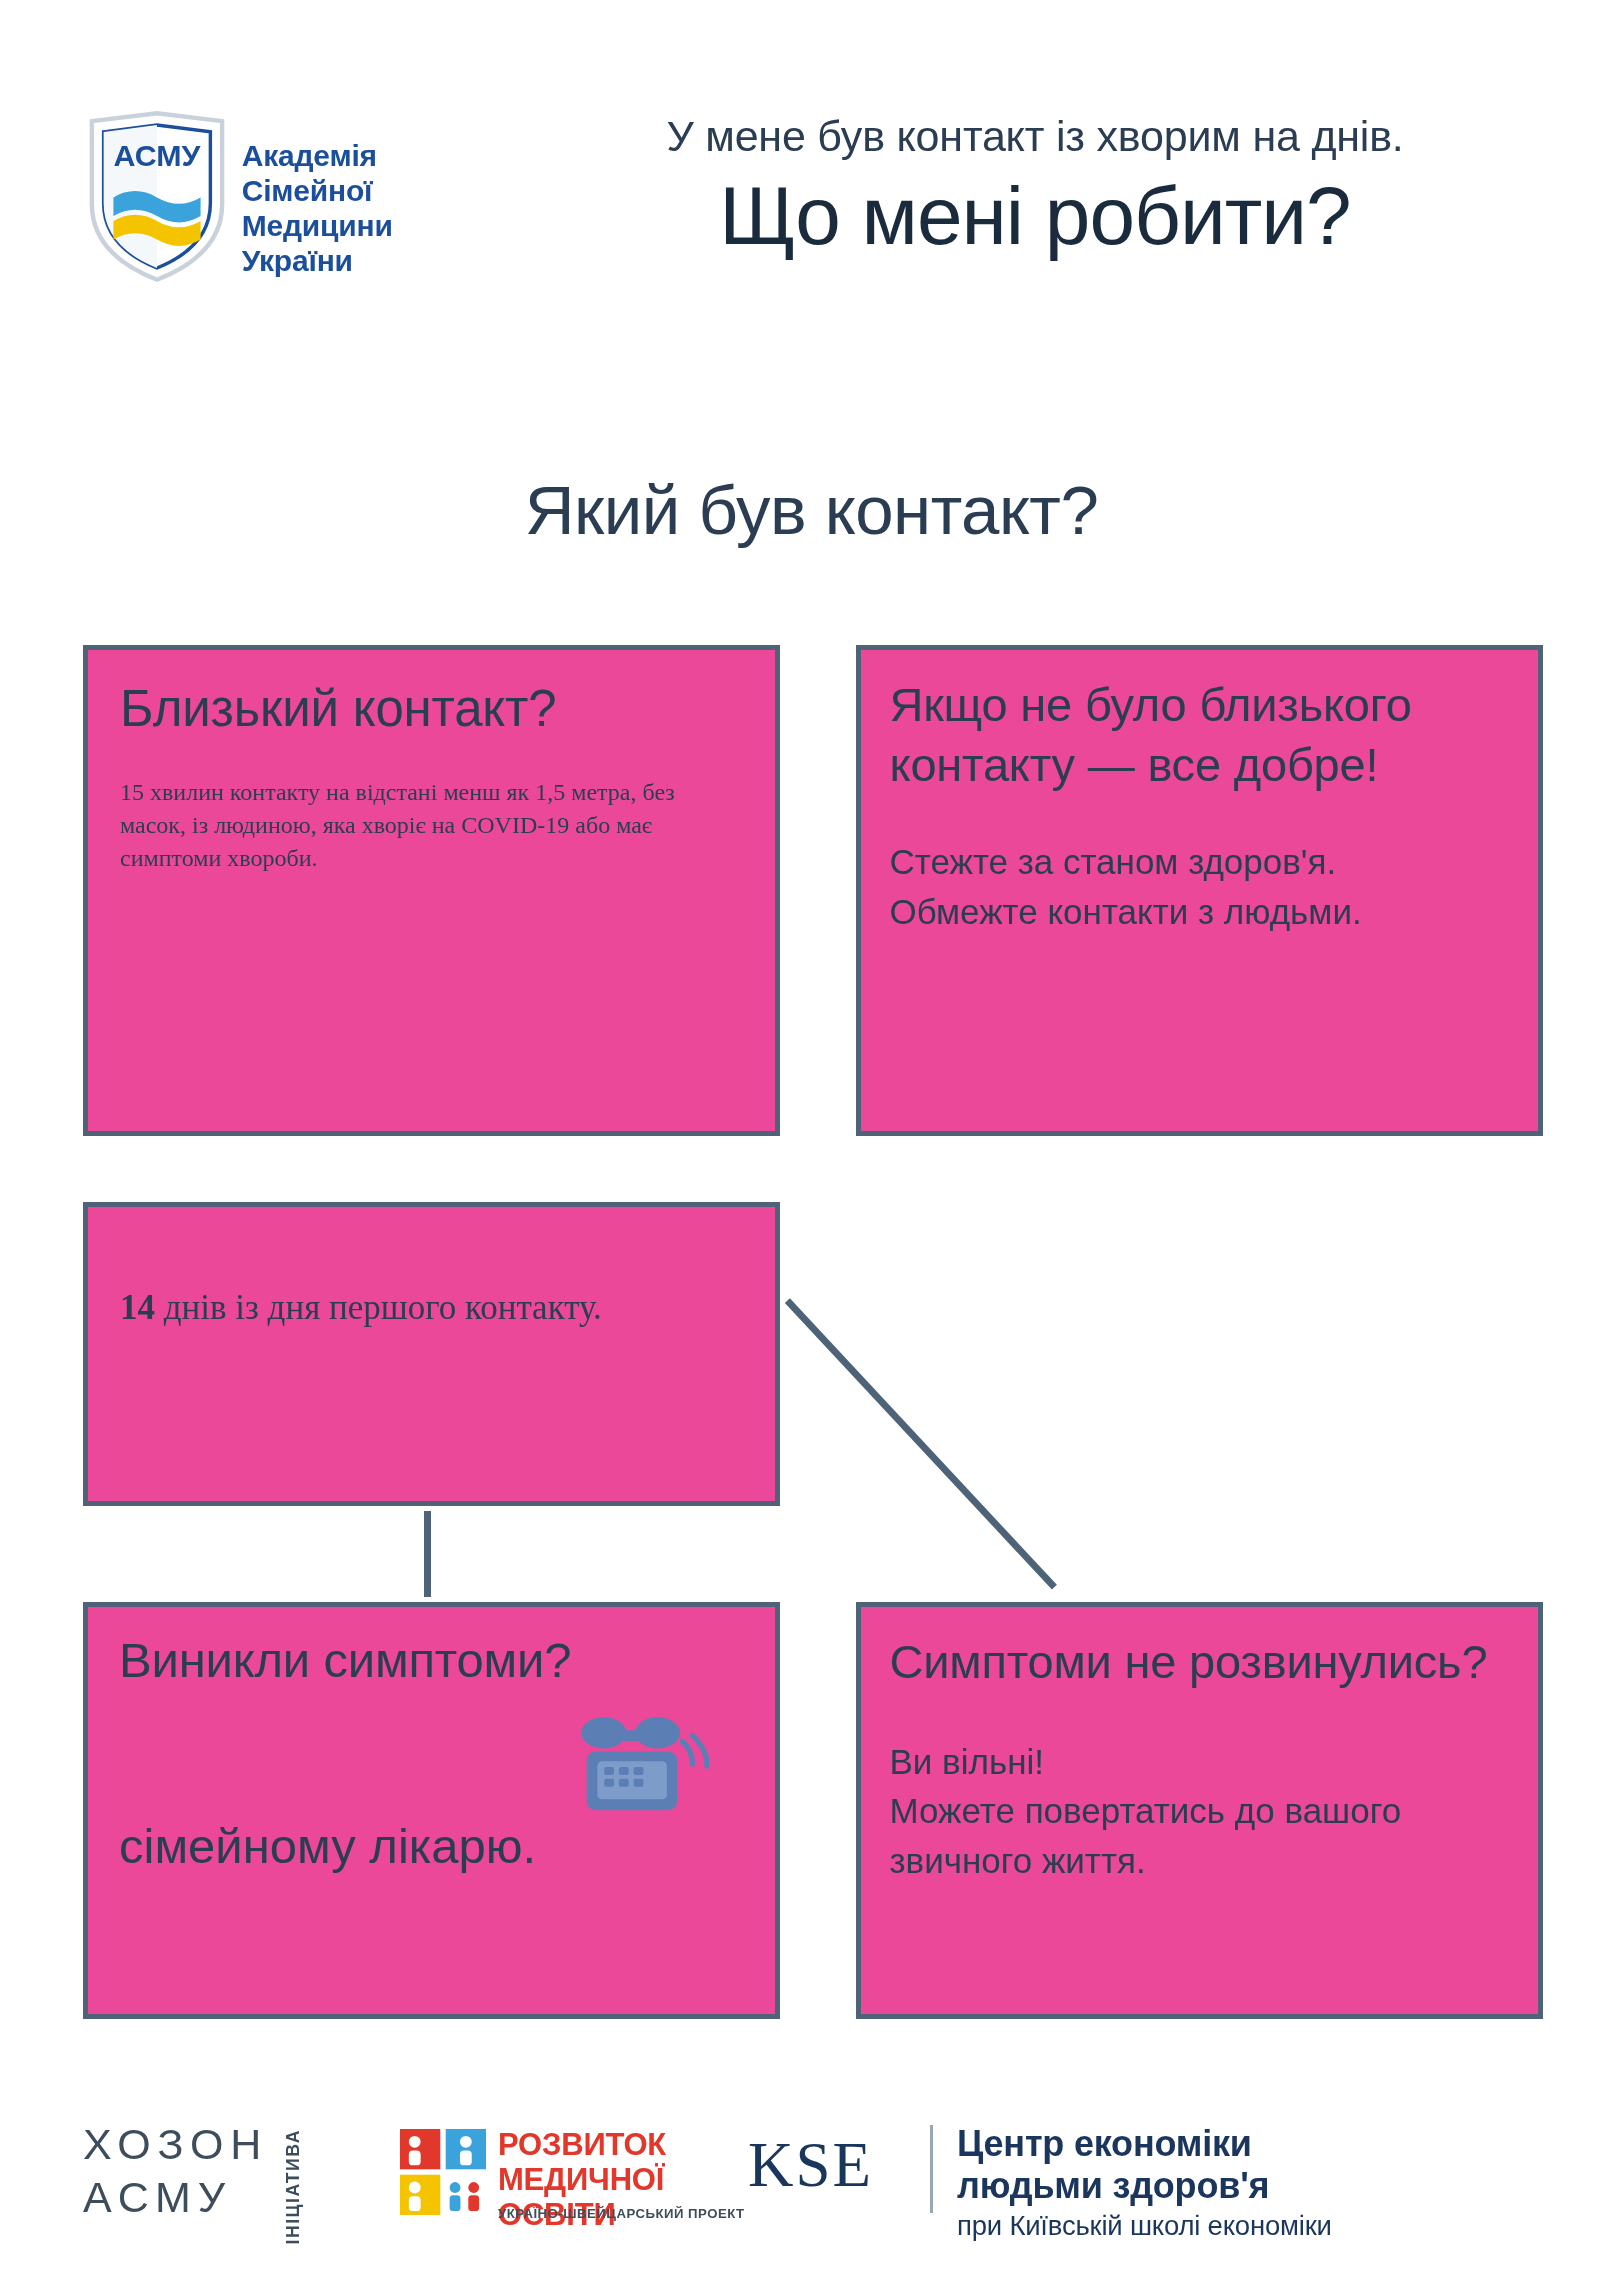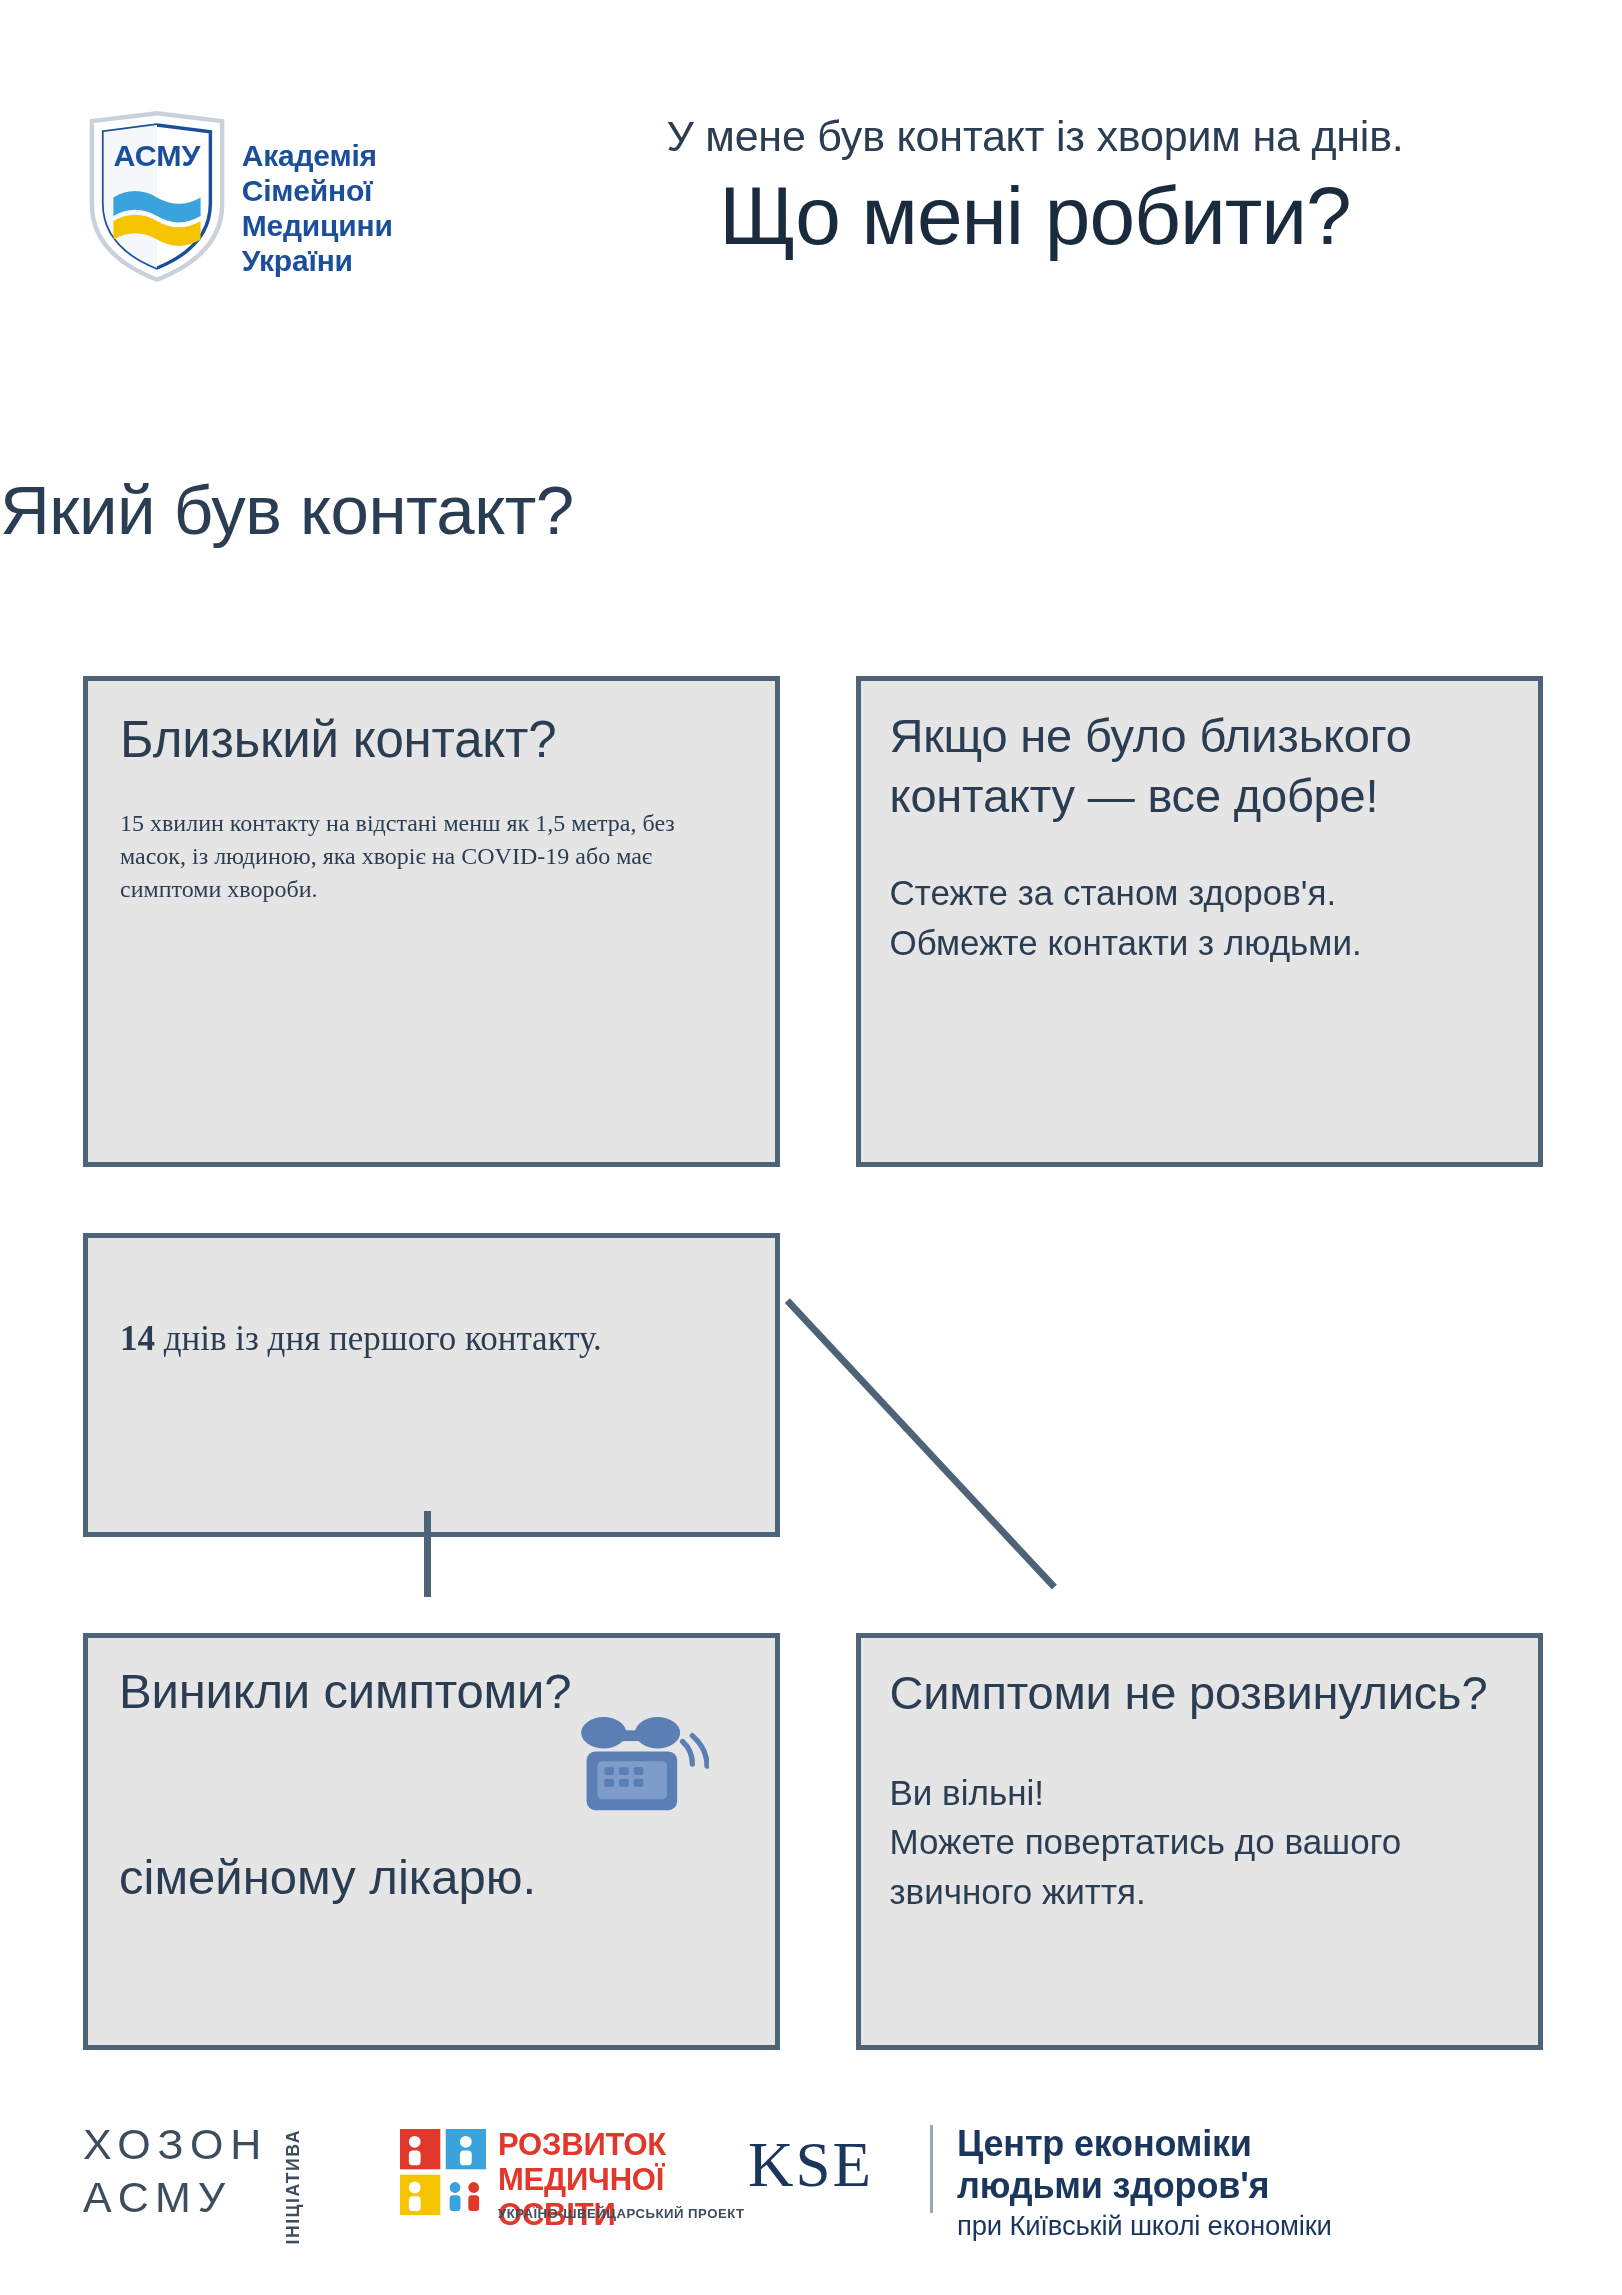--- a/index.html
+++ b/index.html
@@ -79,33 +79,33 @@
     color: #1a2b3d;
     letter-spacing: -1px;
   }
 
   
   .question {
     position: absolute;
     top: 471px;
     left: 0;
     width: 1623px;
+    text-align: center;
     font-size: 69px;
     color: #2b3d52;
     letter-spacing: -0.5px;
   }
 
   
   .box {
     position: absolute;
     box-sizing: border-box;
     border: 5.9px solid #4f6378;
-    background: #e5e5e5;
+    background: #ec4899;
     padding: 28.5px 32px;
-    margin-top: 31px;
   }
   .box h3 {
     margin: 0;
     font-weight: normal;
     color: #2b3d52;
     letter-spacing: -0.2px;
   }
   .box p {
     margin: 0;
     color: #2b3d52;

